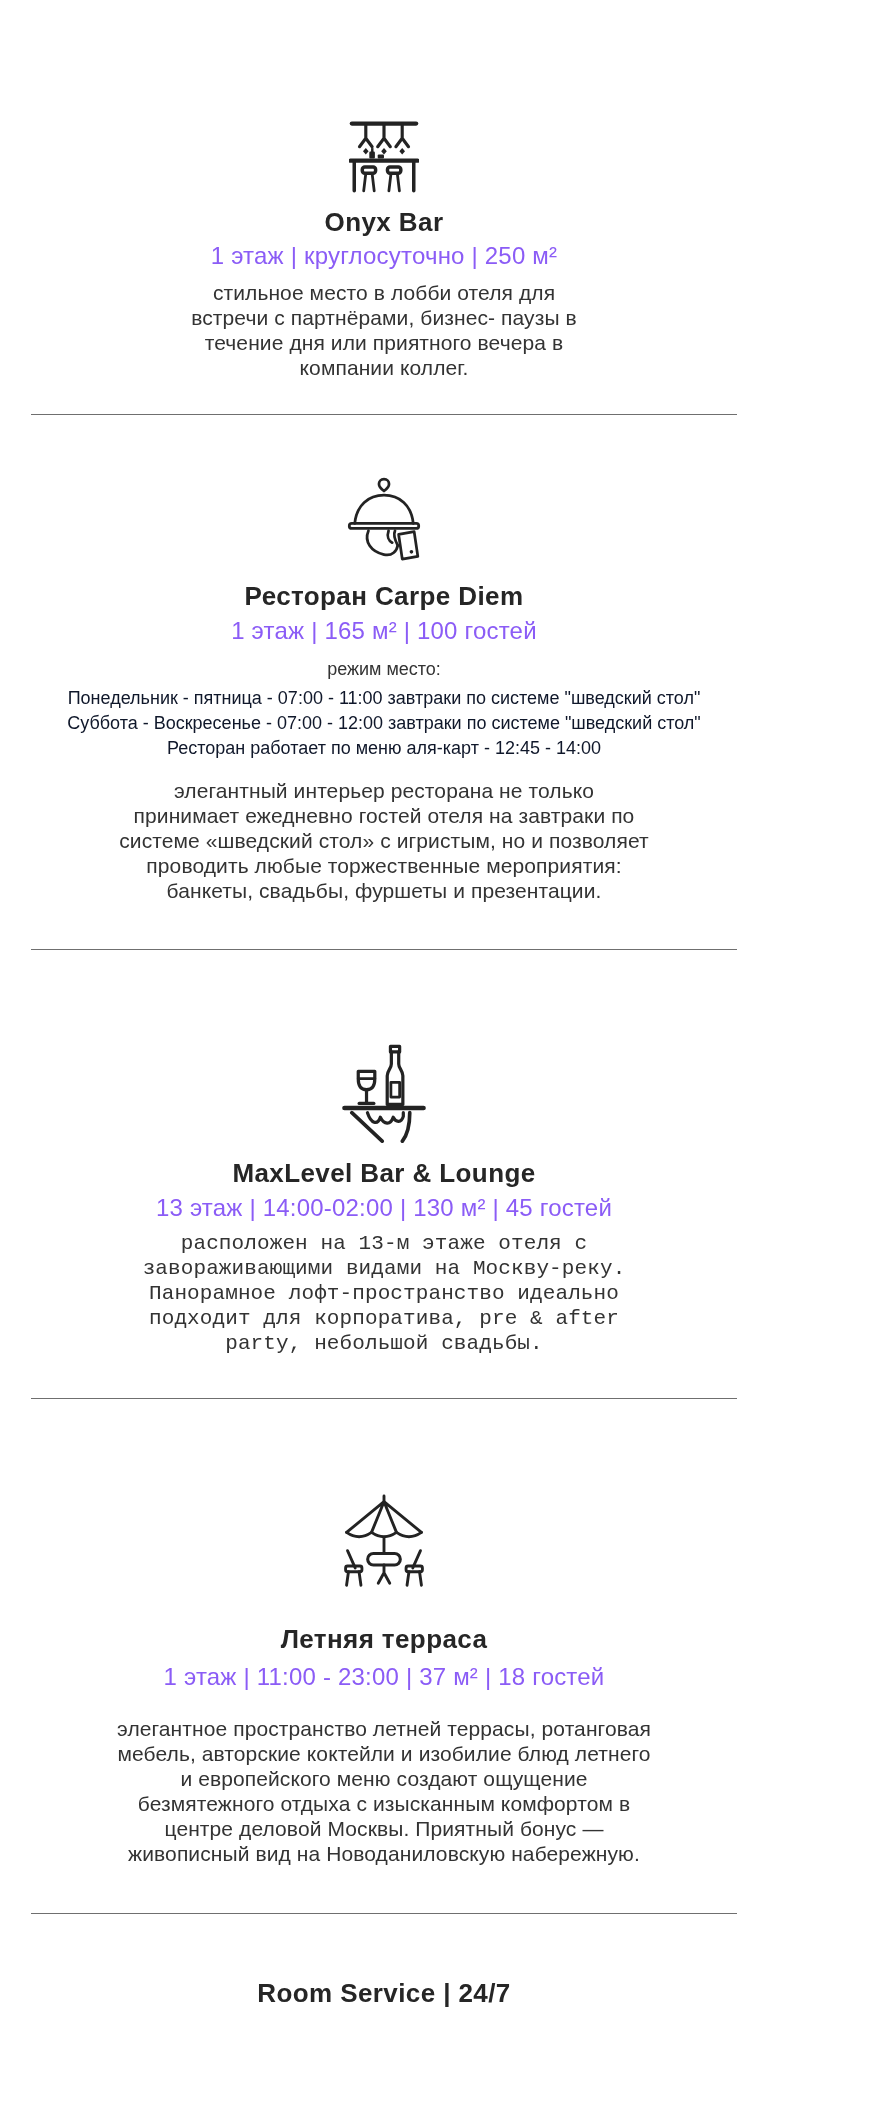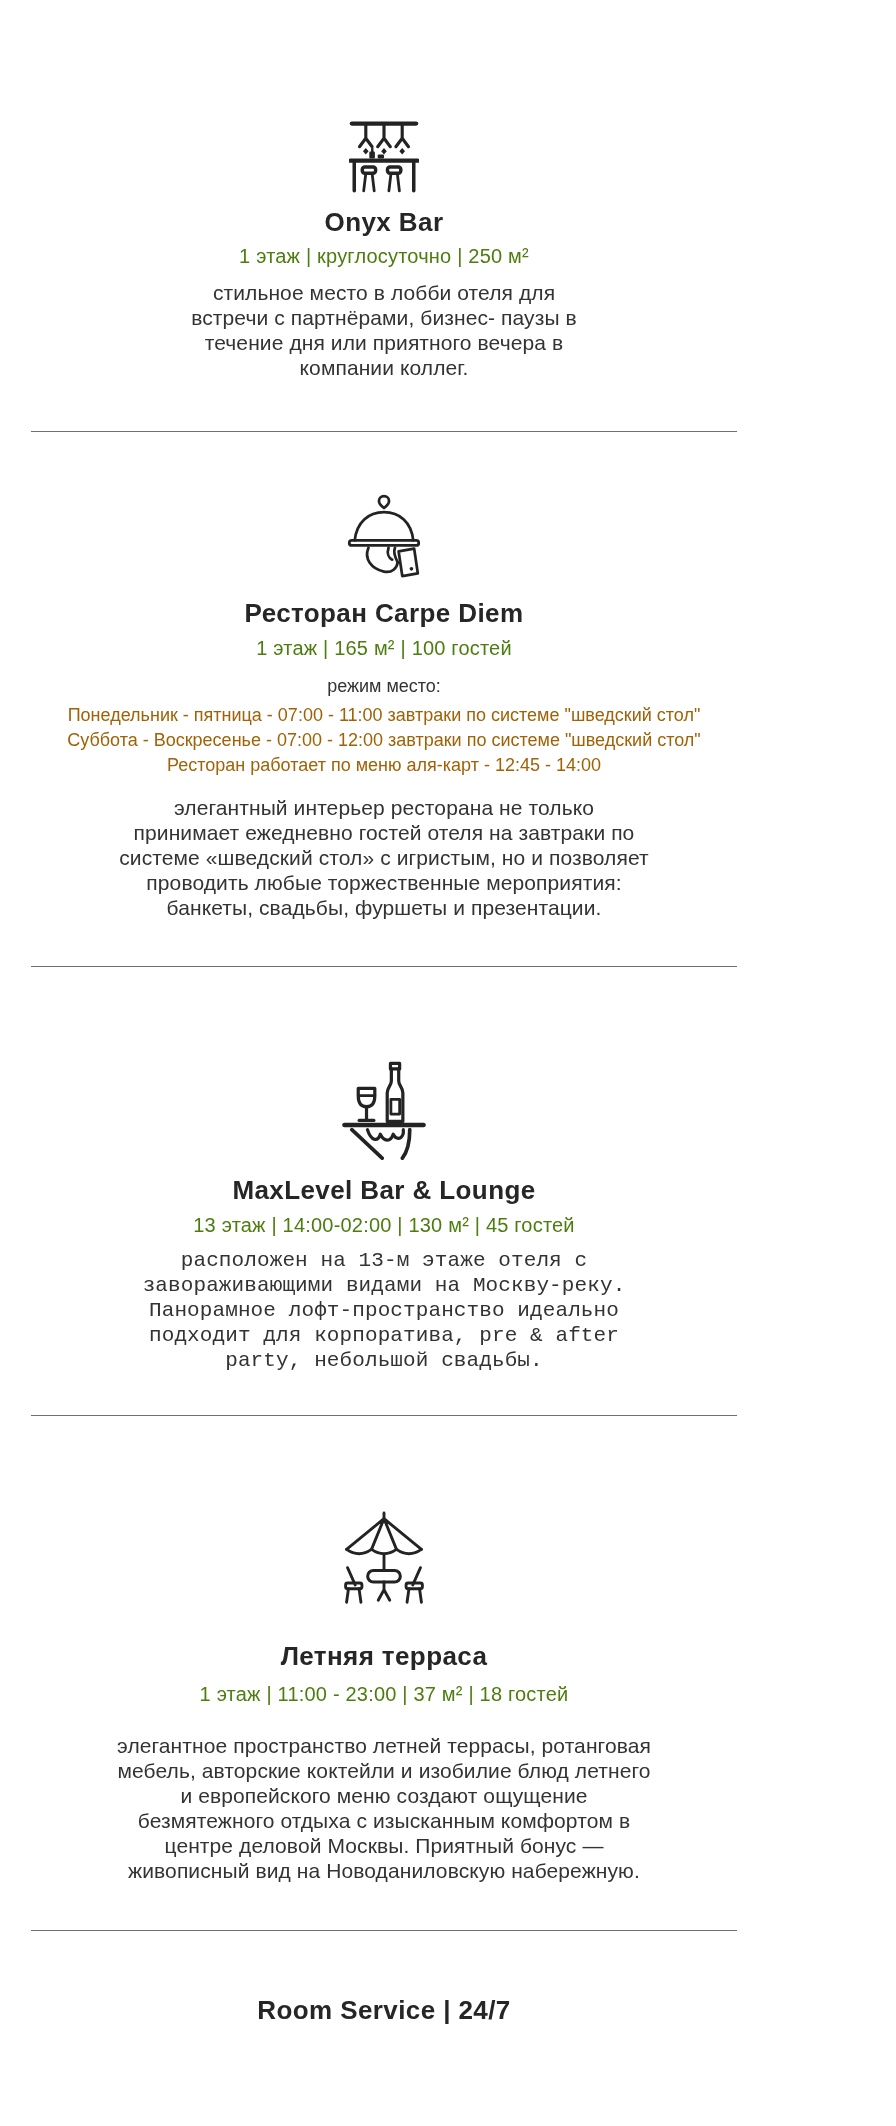--- a/index.html
+++ b/index.html
@@ -16,24 +16,24 @@
     padding-top:118px;box-sizing:border-box;
   }
   .venue{display:flex;flex-direction:column;align-items:center;text-align:center;width:100%;}
   .icon-wrap{display:flex;justify-content:center;align-items:flex-end;}
   .icon-wrap svg{display:block;}
   .venue-title{
     font-size:26px;font-weight:bold;color:#262626;
     letter-spacing:.4px;line-height:31px;
   }
   .venue-meta{
-    font-size:20px;color:#4d7c0f;line-height:24px;letter-spacing:.2px;
+    font-size:24px;color:#8b5cf6;line-height:24px;letter-spacing:.2px;
   }
   .sched-label{font-size:18px;color:#333333;line-height:25px;}
-  .sched-line{font-size:18px;color:#a16207;line-height:25px;white-space:nowrap;}
+  .sched-line{font-size:18px;color:#0f172a;line-height:25px;white-space:nowrap;}
   .desc{font-size:21px;color:#333333;line-height:25px;letter-spacing:.1px;}
   .divider{width:706px;height:0;border-top:1px solid #6f6f6f;}
   .footer-line{font-size:26px;font-weight:bold;color:#262626;letter-spacing:.4px;line-height:31px;}
   .ic{stroke:#232323;fill:none;stroke-linecap:round;stroke-linejoin:round;}
   .ic-fill{fill:#232323;stroke:none;}
 </style>
 </head>
 <body>
 
 <div class="page">
@@ -54,21 +54,21 @@
         <path class="ic" d="M2 61 H98" stroke-width="6"></path>
         <path class="ic" d="M7.5 61 V104 M92.5 61 V104" stroke-width="5"></path>
         <rect class="ic" x="19" y="70" width="19" height="9" rx="3.5" stroke-width="5"></rect>
         <path class="ic" d="M24 79 L21 104 M33 79 L36 104" stroke-width="4"></path>
         <rect class="ic" x="55" y="70" width="19" height="9" rx="3.5" stroke-width="5"></rect>
         <path class="ic" d="M60 79 L57 104 M69 79 L72 104" stroke-width="4"></path>
       </svg>
     </div>
     <h2 class="venue-title" style="margin:12px 0 0 0;">Onyx Bar</h2>
     <div class="venue-meta" style="margin-top:6px;">1 этаж | круглосуточно | 250 м²</div>
-    <p class="desc" style="margin:12px 0 17px 0;max-width:415px;">стильное место в лобби отеля для встречи с партнёрами, бизнес- паузы в течение дня или приятного вечера в компании коллег.</p>
+    <p class="desc" style="margin:12px 0 0 0;max-width:415px;">стильное место в лобби отеля для встречи с партнёрами, бизнес- паузы в течение дня или приятного вечера в компании коллег.</p>
   </section>
 
   <div class="divider" style="margin-top:34px;"></div>
 
   <section class="venue" style="margin-top:60px;justify-content:center;">
     <div class="icon-wrap">
       <svg width="92" height="96" viewBox="0 0 100 105">
         <path class="ic" d="M50 4.5 C46.5 4.5 44.5 7 44.5 9.8 C44.5 13.5 50 17.5 50 17.5 C50 17.5 55.5 13.5 55.5 9.8 C55.5 7 53.5 4.5 50 4.5 Z" stroke-width="3"></path>
         <path class="ic" d="M18 53 C20 33 33 22 50 22 C67 22 80 33 82 53" stroke-width="3"></path>
         <rect class="ic" x="12" y="53" width="76" height="5.5" rx="2.75" stroke-width="3"></rect>

